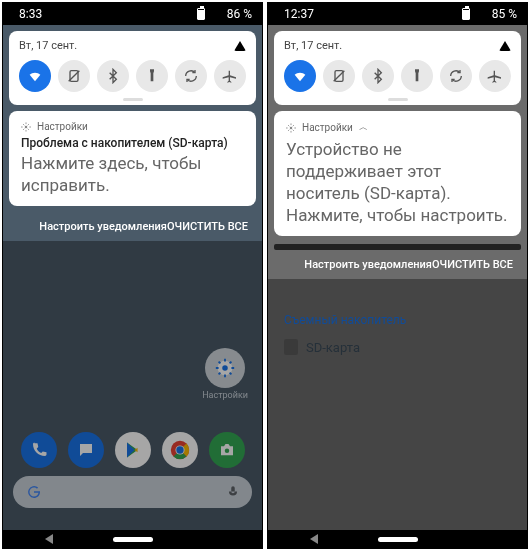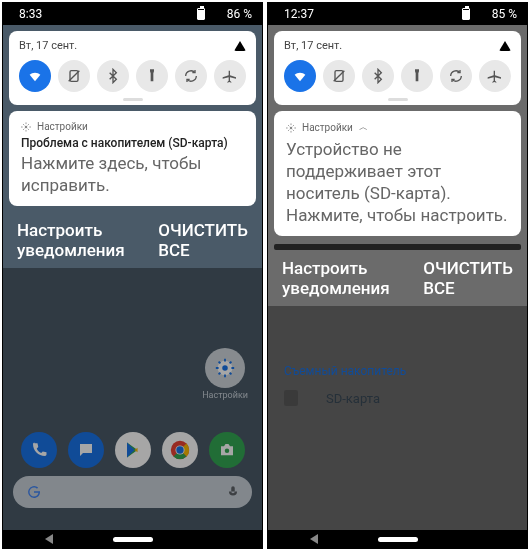--- a/index.html
+++ b/index.html
@@ -17,26 +17,26 @@
   .qs-toggles { display: flex; justify-content: space-between; align-items: center; }
   .toggle { width: 32px; height: 32px; border-radius: 50%; background: #e8e8e8; display: flex; align-items: center; justify-content: center; color: #555; }
   .toggle.active { background: #1a73e8; color: #fff; }
   .toggle svg { width: 16px; height: 16px; }
   .qs-handle { width: 20px; height: 3px; background: #ddd; border-radius: 2px; margin: 6px auto 0; }
   .notif-card { background: #fff; border-radius: 8px; margin: 0 6px 6px 6px; padding: 10px 12px; }
   .notif-header { display: flex; align-items: center; gap: 6px; font-size: 10px; color: #666; margin-bottom: 4px; }
   .notif-header .gear-mini { width: 10px; height: 10px; }
   .notif-title { font-size: 12px; font-weight: 500; color: #222; margin-bottom: 2px; }
   .notif-body { font-size: 17px; color: #666; line-height: 1.3; }
-  .notif-actions { display: flex; justify-content: space-between; padding: 8px 14px; color: #fff; font-size: 17px; font-weight: 500; }
+  .notif-actions { display: flex; justify-content: flex-end; padding: 8px 14px; color: #fff; font-size: 11px; font-weight: 500; }
   .bg-content { flex: 1; position: relative; overflow: hidden; }
   .dim-overlay { position: absolute; inset: 0; background: rgba(0,0,0,0.35); pointer-events: none; }
   .settings-bg { padding: 30px 16px 0 16px; color: #1a73e8; font-size: 12px; }
-  .settings-section { margin-top: 28px; }
-  .settings-row { display: flex; align-items: center; gap: 28px; margin-top: 12px; }
+  .settings-section { margin-top: 4px; }
+  .settings-row { display: flex; align-items: center; gap: 8px; margin-top: 12px; }
   .settings-row .sd-mini { width: 14px; height: 16px; background: #5a5a5a; border-radius: 2px; }
   .settings-row .col .t { color: #3a4a58; font-size: 13px; }
   .settings-row .col .s { color: #7a7a7a; font-size: 11px; }
   .home-icons { position: absolute; bottom: 130px; right: 14px; text-align: center; }
   .home-icons .circ { width: 40px; height: 40px; border-radius: 50%; background: #cfd6dc; display: flex; align-items: center; justify-content: center; margin: 0 auto 2px; }
   .home-icons .lbl { font-size: 9px; color: #c8d0d8; }
   .dock { position: absolute; bottom: 62px; left: 0; right: 0; display: flex; justify-content: space-around; padding: 0 12px; }
   .dock .app { width: 36px; height: 36px; border-radius: 50%; display: flex; align-items: center; justify-content: center; }
   .search-pill { position: absolute; bottom: 22px; left: 10px; right: 10px; height: 32px; background: #c8d0d8; border-radius: 16px; display: flex; align-items: center; padding: 0 12px; justify-content: space-between; }
   .navbar { height: 18px; background: #000; display: flex; align-items: center; justify-content: center; gap: 60px; position: relative; }

